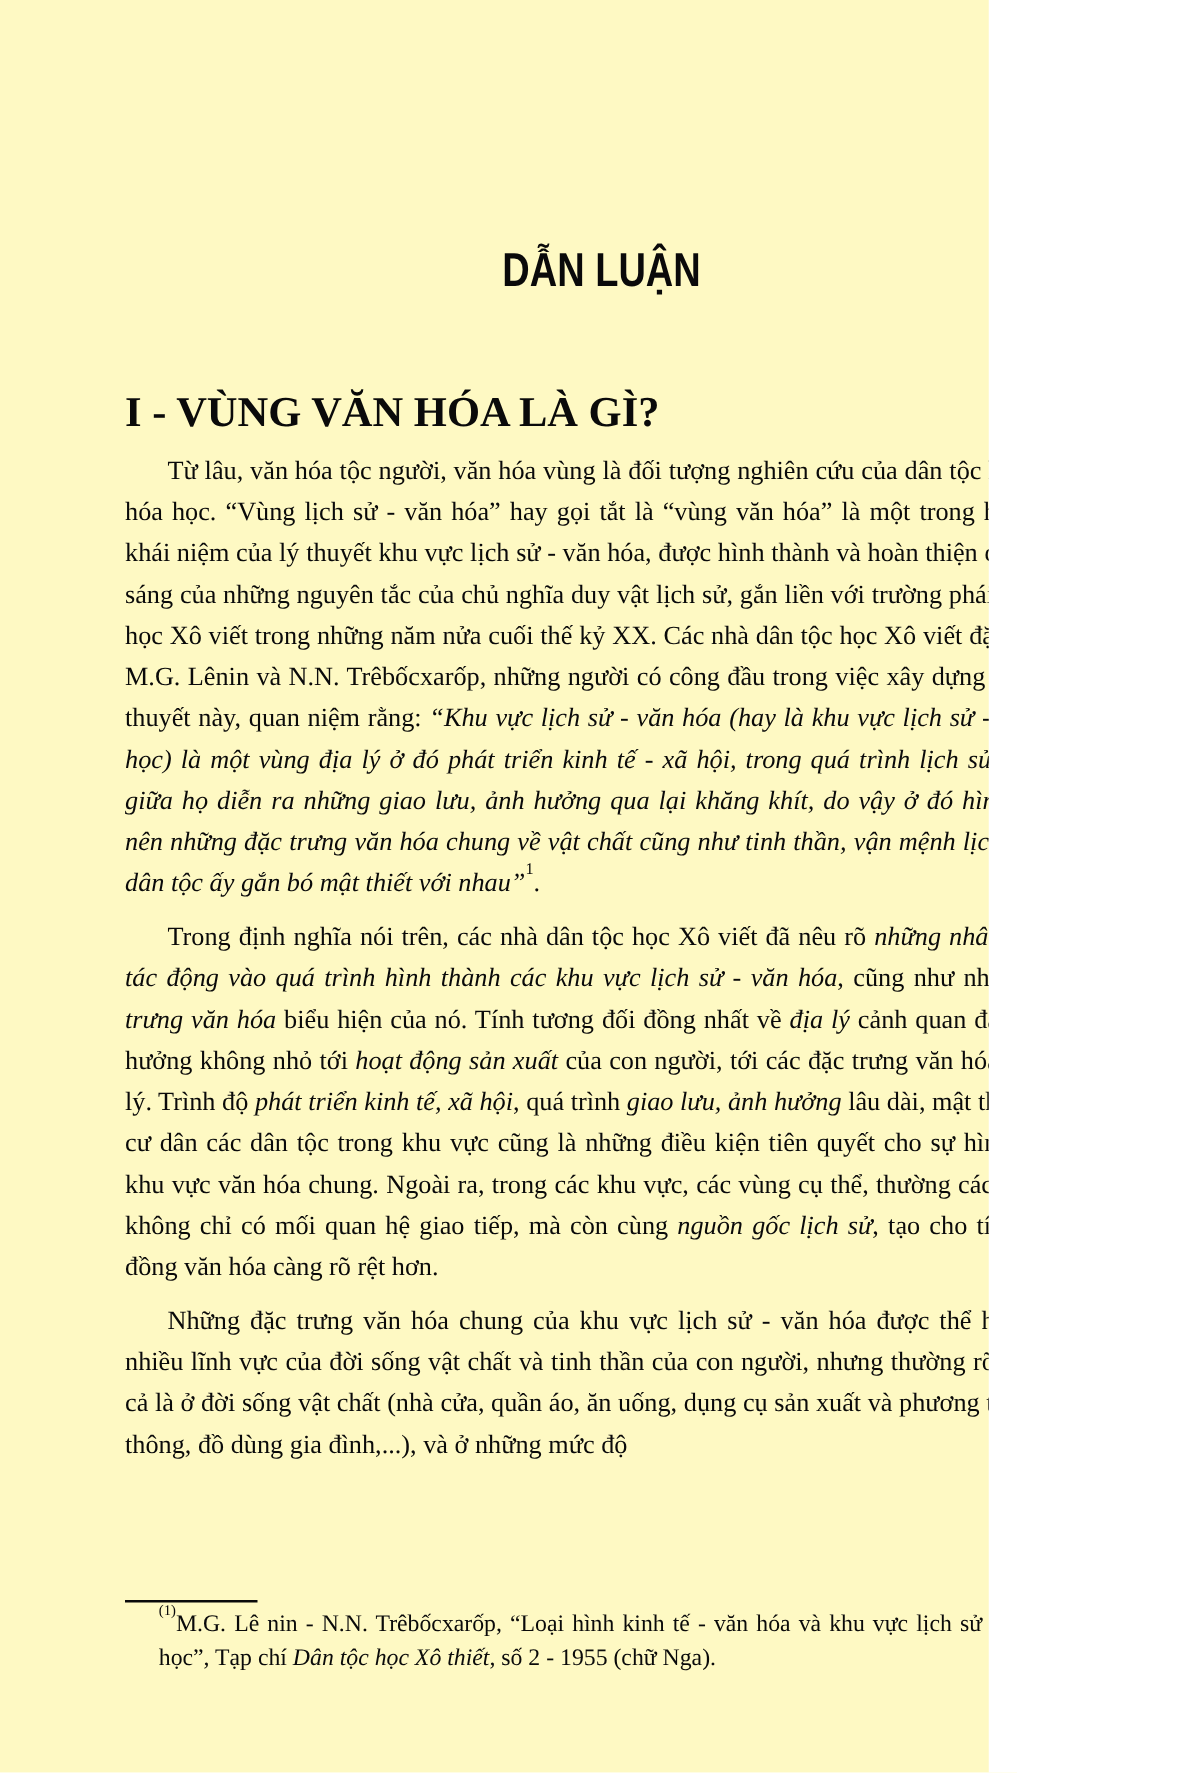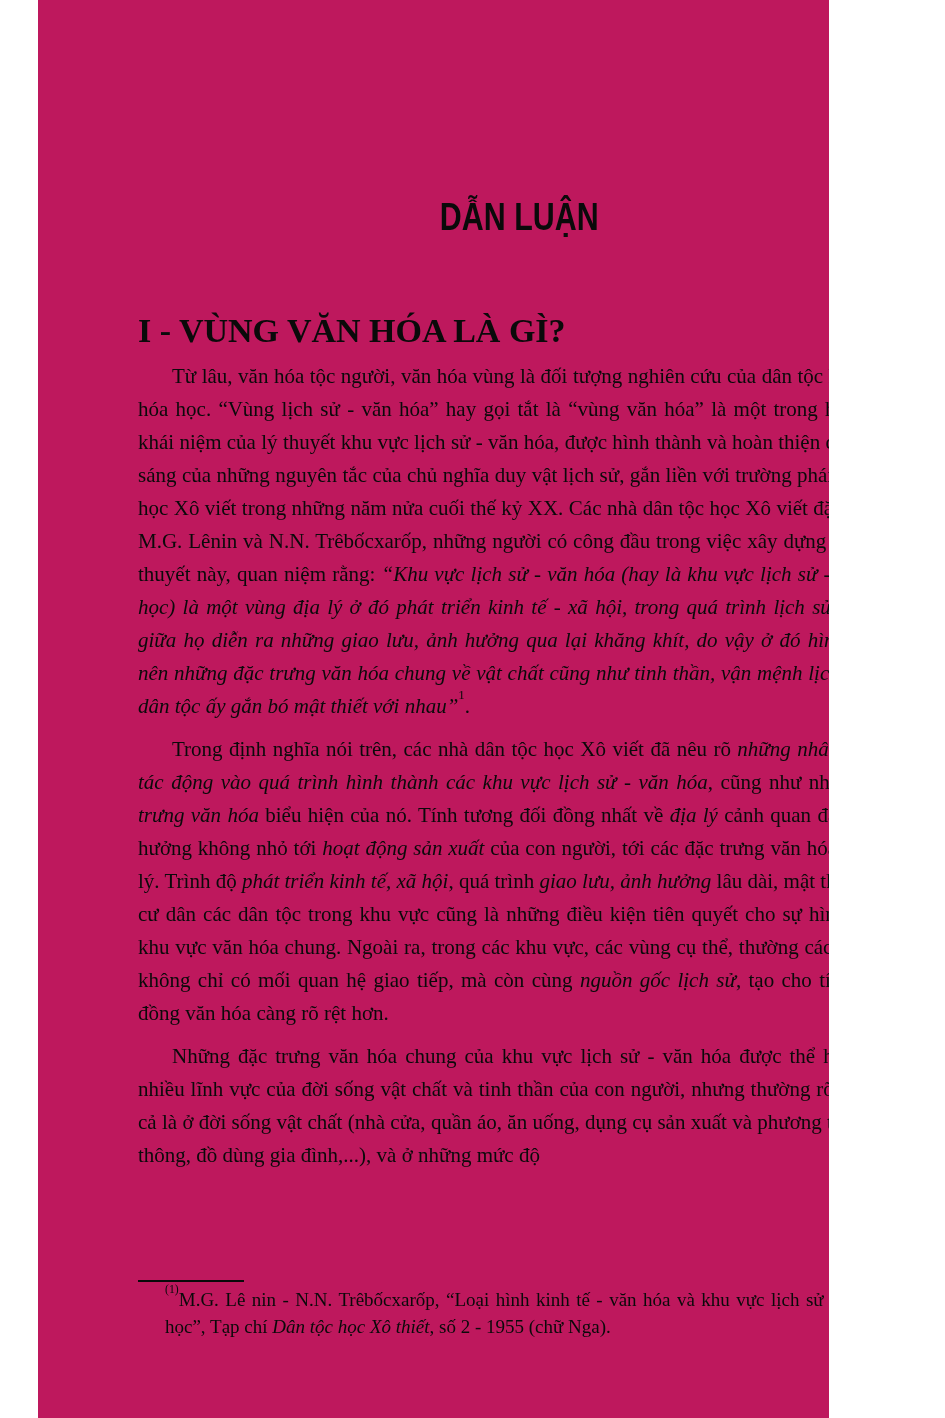--- a/index.html
+++ b/index.html
@@ -4,24 +4,23 @@
 <style>
   html, body {
     margin: 0;
     padding: 0;
     background: #ffffff;
   }
   .page {
     position: relative;
     width: 791px;
     height: 1418px;
-    background: #be185d;
+    background: #fef9c3;
     color: #0a0a0a;
     overflow: hidden;
-    margin-left: 38px;
   }
   .title {
     position: absolute;
     top: 196px;
     left: 100px;
     width: 762px;
     margin: 0;
     text-align: center;
   }
   .title-inner {

